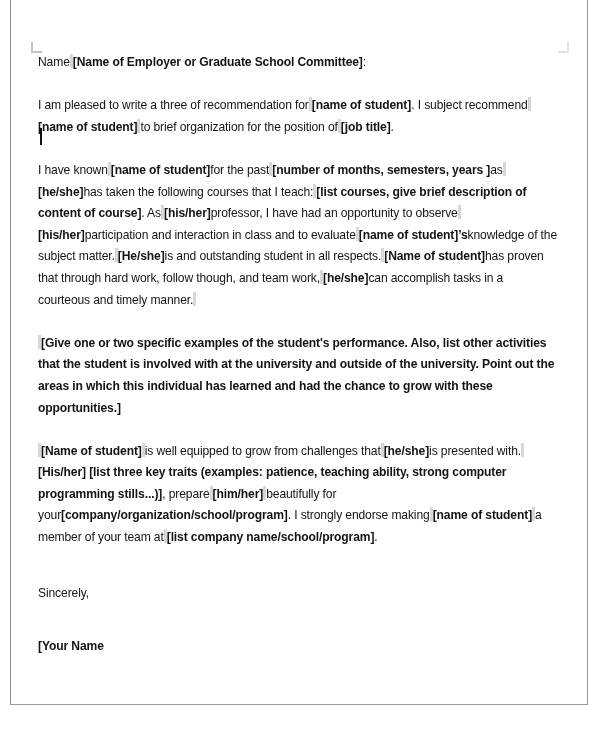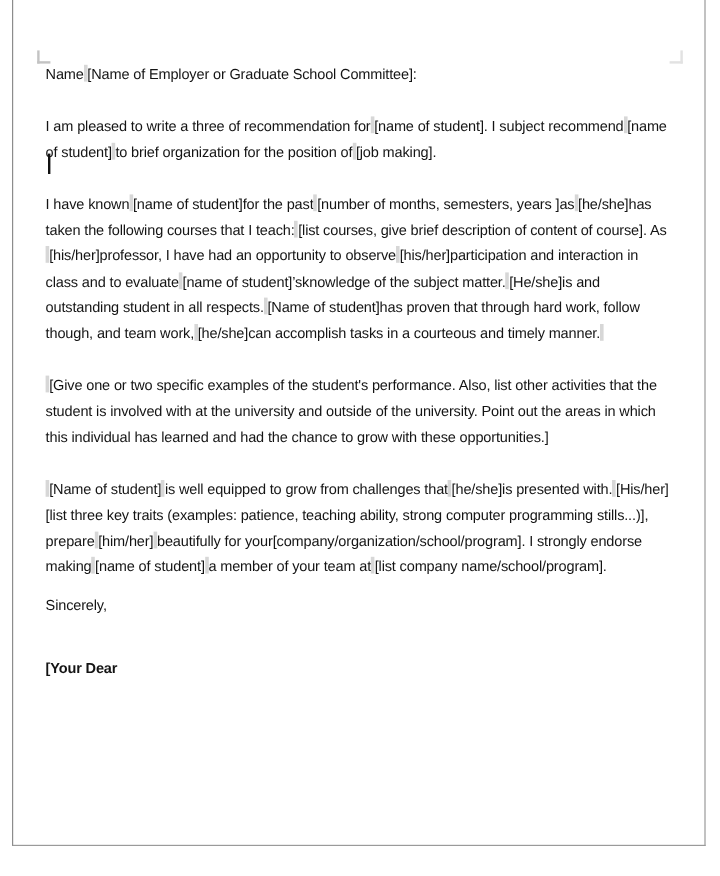--- a/index.html
+++ b/index.html
@@ -67,25 +67,25 @@
     margin: 0;
     padding: 0;
   }
 
   
   p.gap-before {
     margin-top: 21.6px;
   }
 
   p.gap-before-lg {
-    margin-top: 10px;
+    margin-top: 34px;
   }
 
   b, strong {
-    font-weight: normal;
+    font-weight: bold;
   }
 
   
   .fld {
     background: #d7d7d7;
     display: inline-block;
     width: 3px;
     vertical-align: -2px;
     height: 14px;
     overflow: hidden;
@@ -120,26 +120,26 @@
   <div class="page-frame"></div>
   <div class="corner corner-tl"></div>
   <div class="corner corner-tr"></div>
 
   <div class="doc-body">
 
     <div class="caret"></div>
 
     <p class="para"><span>Name</span><span class="fld">&nbsp;</span><b>[Name of Employer or Graduate School Committee]</b><span>:</span></p>
 
-    <p class="para gap-before"><span>I am pleased to write a three of recommendation for</span><span class="fld">&nbsp;</span><b>[name of student]</b><span>. I subject recommend</span><span class="fld">&nbsp;</span><b>[name of student]</b><span class="fld">&nbsp;</span><span>to brief organization for the position of</span><span class="fld">&nbsp;</span><b>[job making]</b><span>.</span></p>
+    <p class="para gap-before"><span>I am pleased to write a three of recommendation for</span><span class="fld">&nbsp;</span><b>[name of student]</b><span>. I subject recommend</span><span class="fld">&nbsp;</span><b>[name of student]</b><span class="fld">&nbsp;</span><span>to brief organization for the position of</span><span class="fld">&nbsp;</span><b>[job title]</b><span>.</span></p>
 
     <p class="para gap-before"><span>I have known</span><span class="fld">&nbsp;</span><b>[name of student]</b><span>for the past</span><span class="fld">&nbsp;</span><b>[number of months, semesters, years ]</b><span>as</span><span class="fld">&nbsp;</span><b>[he/she]</b><span>has taken the following courses that I teach:</span><span class="fld">&nbsp;</span><b>[list courses, give brief description of content of course]</b><span>. As</span><span class="fld">&nbsp;</span><b>[his/her]</b><span>professor, I have had an opportunity to observe</span><span class="fld">&nbsp;</span><b>[his/her]</b><span>participation and interaction in class and to evaluate</span><span class="fld">&nbsp;</span><b>[name of student]’s</b><span>knowledge of the subject matter.</span><span class="fld">&nbsp;</span><b>[He/she]</b><span>is and outstanding student in all respects.</span><span class="fld">&nbsp;</span><b>[Name of student]</b><span>has proven that through hard work, follow though, and team work,</span><span class="fld">&nbsp;</span><b>[he/she]</b><span>can accomplish tasks in a courteous and timely manner.</span><span class="fld">&nbsp;</span></p>
 
     <p class="para gap-before"><span class="fld">&nbsp;</span><b>[Give one or two specific examples of the student's performance. Also, list other activities that the student is involved with at the university and outside of the university. Point out the areas in which this individual has learned and had the chance to grow with these opportunities.]</b></p>
 
     <p class="para gap-before"><span class="fld">&nbsp;</span><b>[Name of student]</b><span class="fld">&nbsp;</span><span>is well equipped to grow from challenges that</span><span class="fld">&nbsp;</span><b>[he/she]</b><span>is presented with.</span><span class="fld">&nbsp;</span><b>[His/her] [list three key traits (examples: patience, teaching ability, strong computer programming stills...)]</b><span>, prepare</span><span class="fld">&nbsp;</span><b>[him/her]</b><span class="fld">&nbsp;</span><span>beautifully for your</span><b>[company/organization/school/program]</b><span>. I strongly endorse making</span><span class="fld">&nbsp;</span><b>[name of student]</b><span class="fld">&nbsp;</span><span>a member of your team at</span><span class="fld">&nbsp;</span><b>[list company name/school/program]</b><span>.</span></p>
 
     <p class="para gap-before-lg">Sincerely,</p>
 
-    <p class="sig-line sig-spaced">[Your Dear</p>
+    <p class="sig-line sig-spaced">[Your Name</p>
 
   </div>
 </div>
 
 </body></html>

